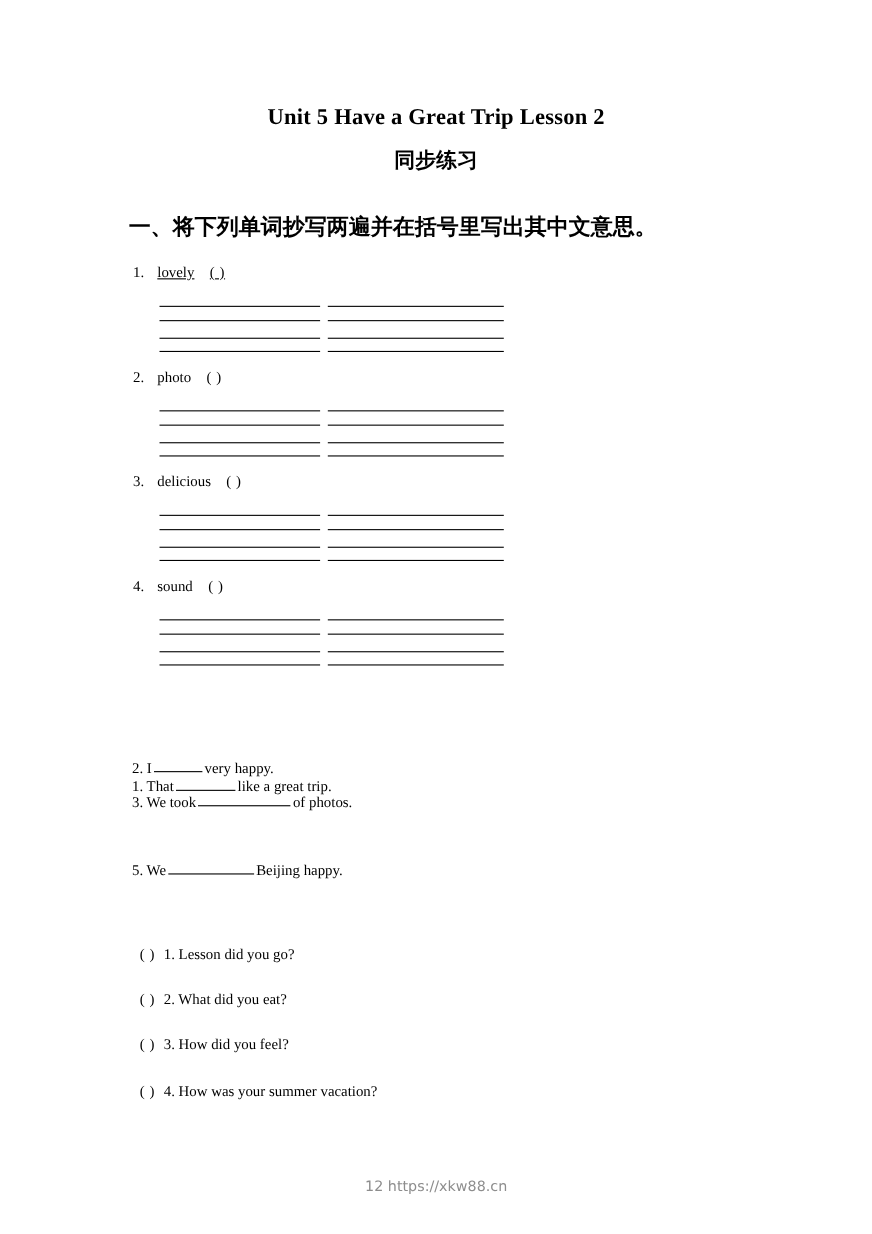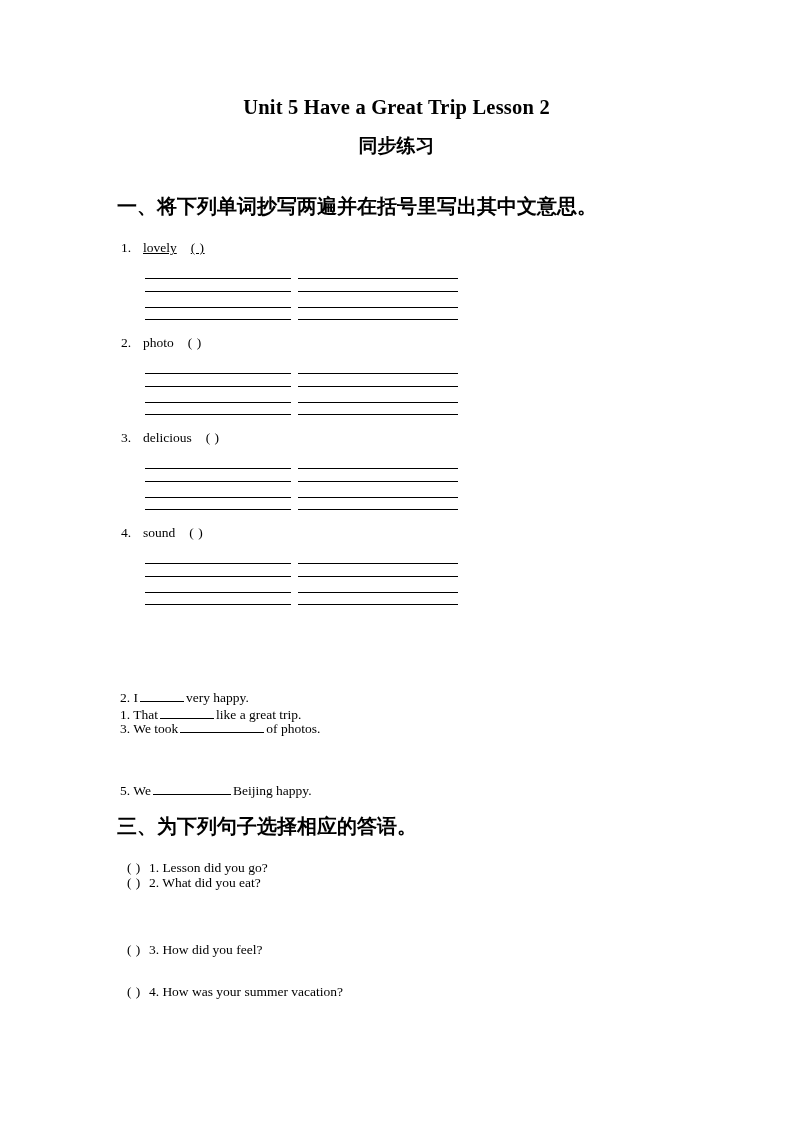--- a/index.html
+++ b/index.html
@@ -227,36 +227,36 @@
     <span>3.</span>
     <span>We took</span><span class="blank b-long"></span><span>of photos.</span>
   </div>
 
 
   <div class="fill-item" style="top:782px;">
     <span>5.</span>
     <span>We</span><span class="blank b-xlong"></span><span>Beijing happy.</span>
   </div>
 
-  <div class="section-heading" id="sec3-heading">三、为下列句子选择相应的答语。</div>
 
   <div class="match-item" style="top:860px;">
     <span class="mparen">(      )</span><span>1.</span>
     <span>Lesson did you go?</span>
   </div>
 
-  <div class="match-item" style="top:875px;">
+  <div class="match-item" style="top:901px;">
     <span class="mparen">(      )</span><span>2.</span>
     <span>What did you eat?</span>
   </div>
 
   <div class="match-item" style="top:942px;">
     <span class="mparen">(      )</span><span>3.</span>
     <span>How did you feel?</span>
   </div>
 
   <div class="match-item" style="top:984px;">
     <span class="mparen">(      )</span><span>4.</span>
     <span>How was your summer vacation?</span>
   </div>
 
+  <div class="footer">12 https://xkw88.cn</div>
 
 </div>
 
 </body></html>

